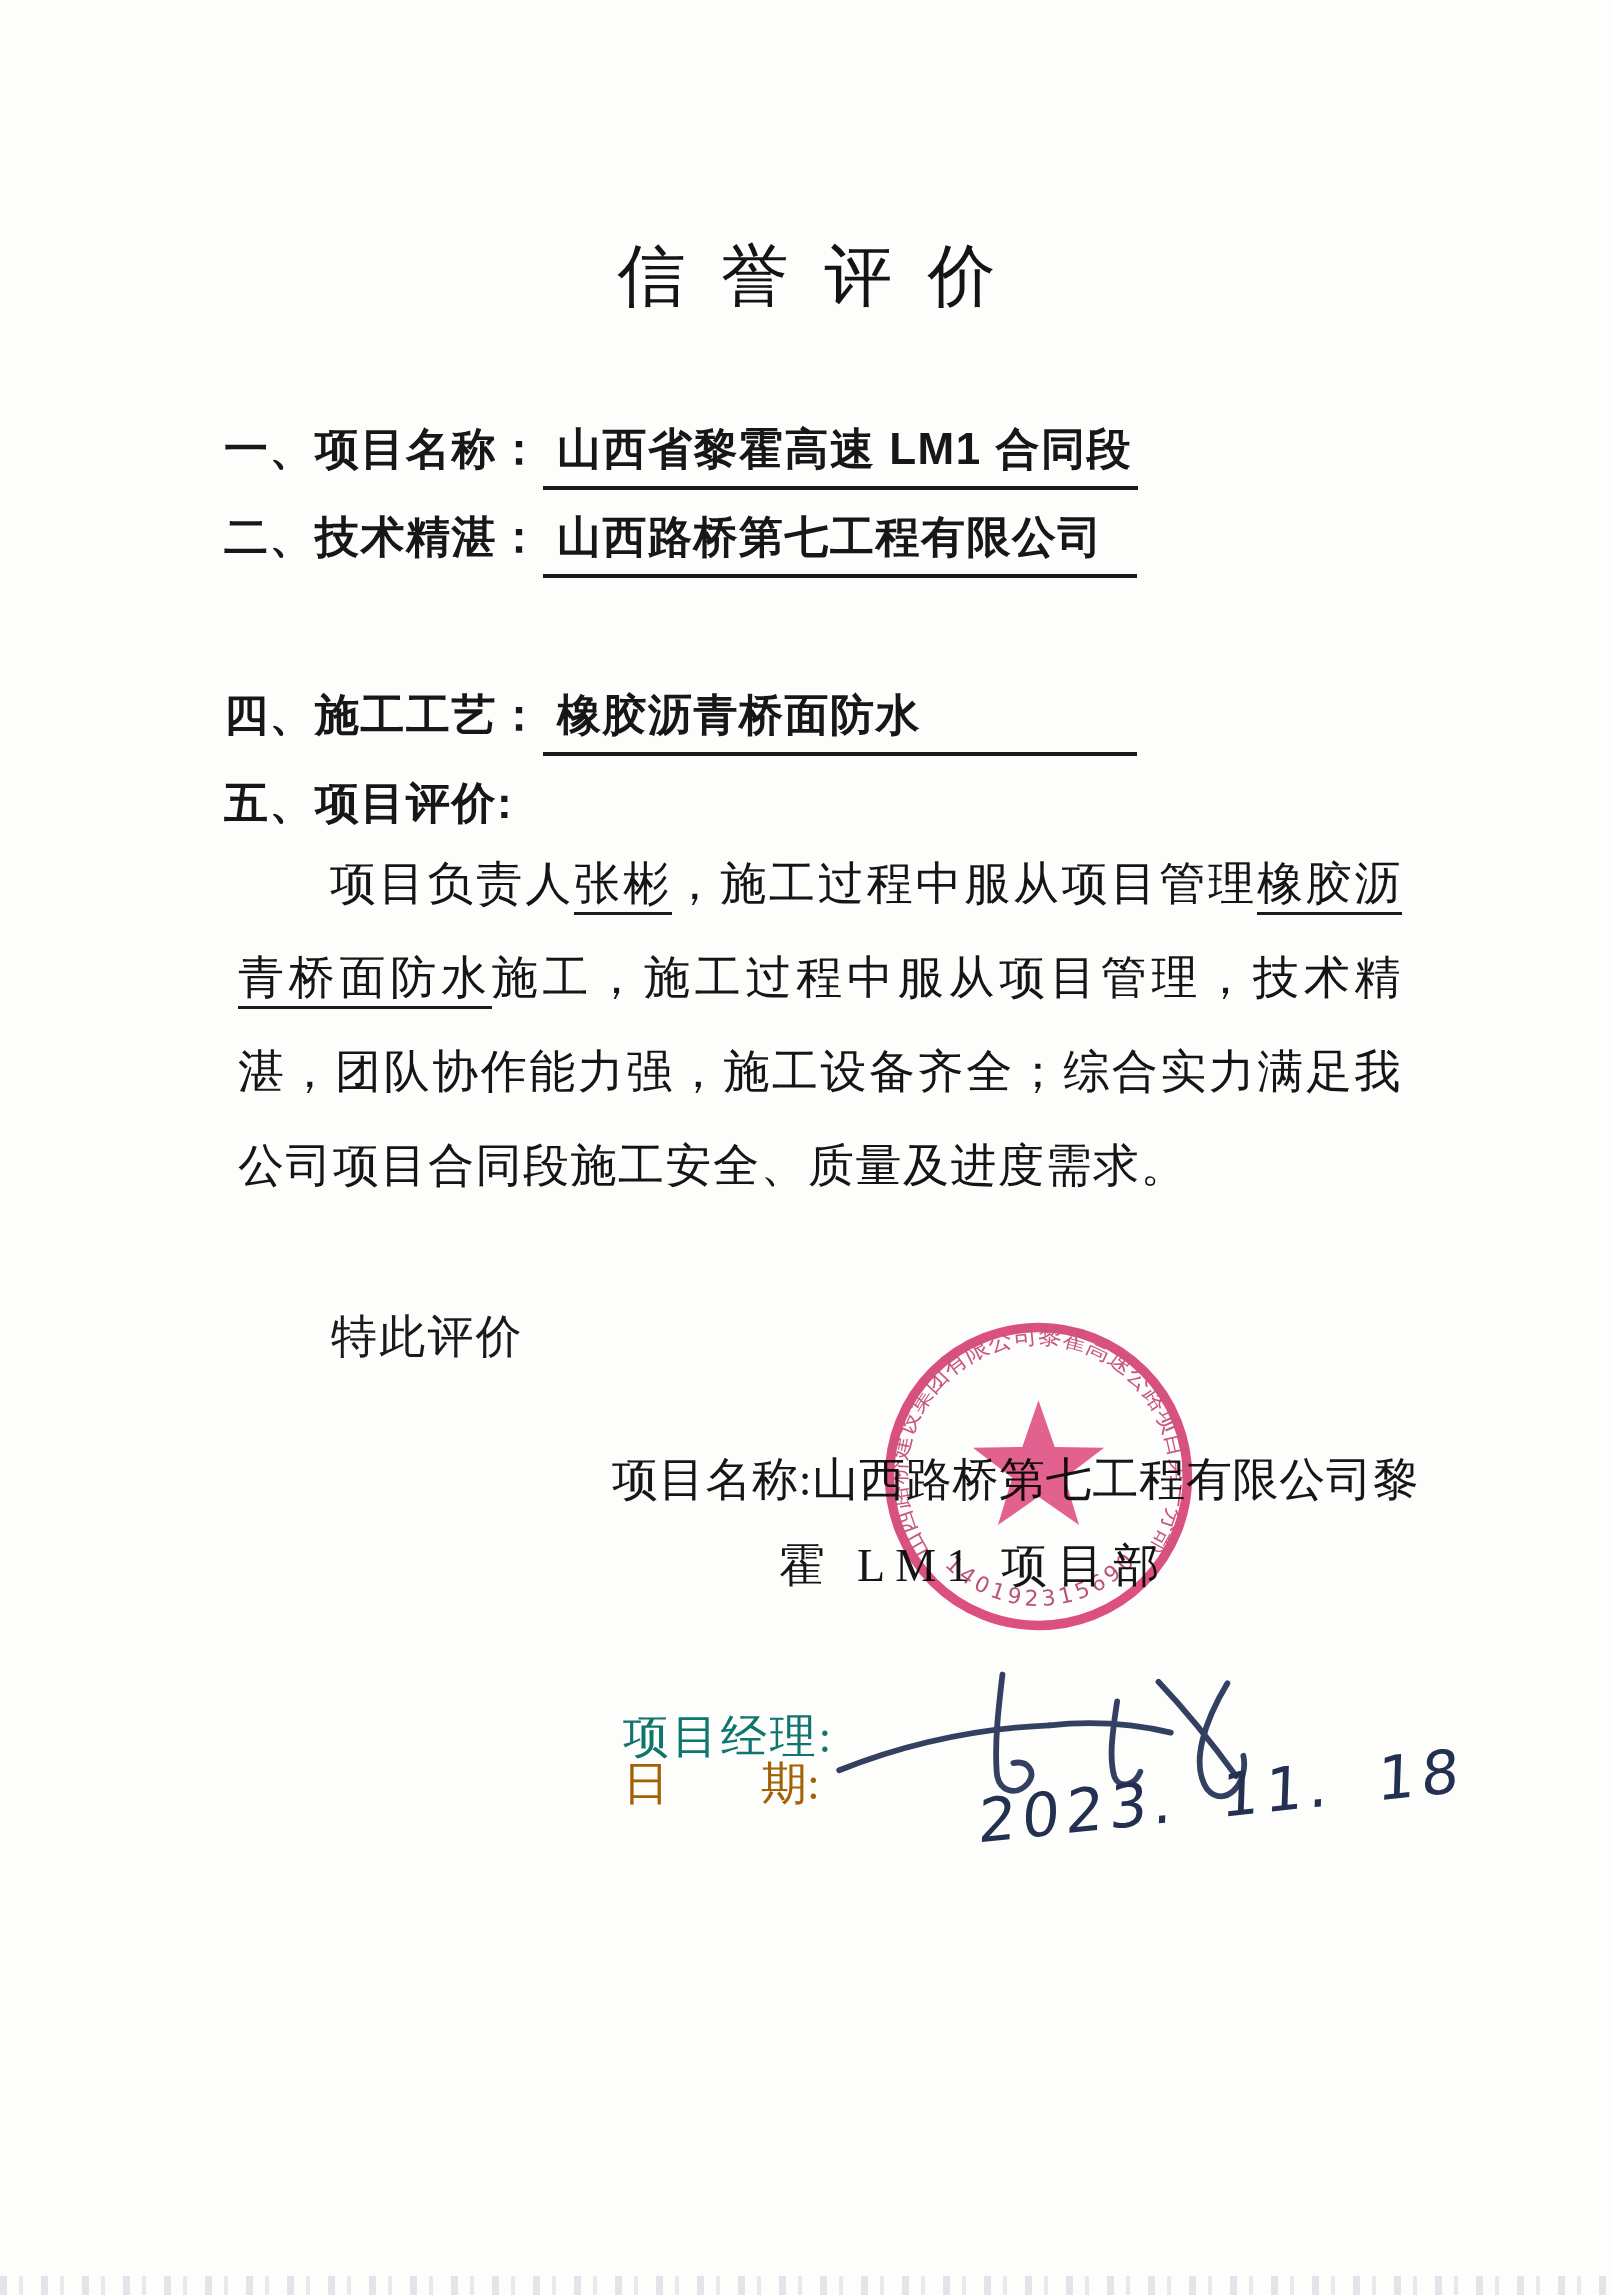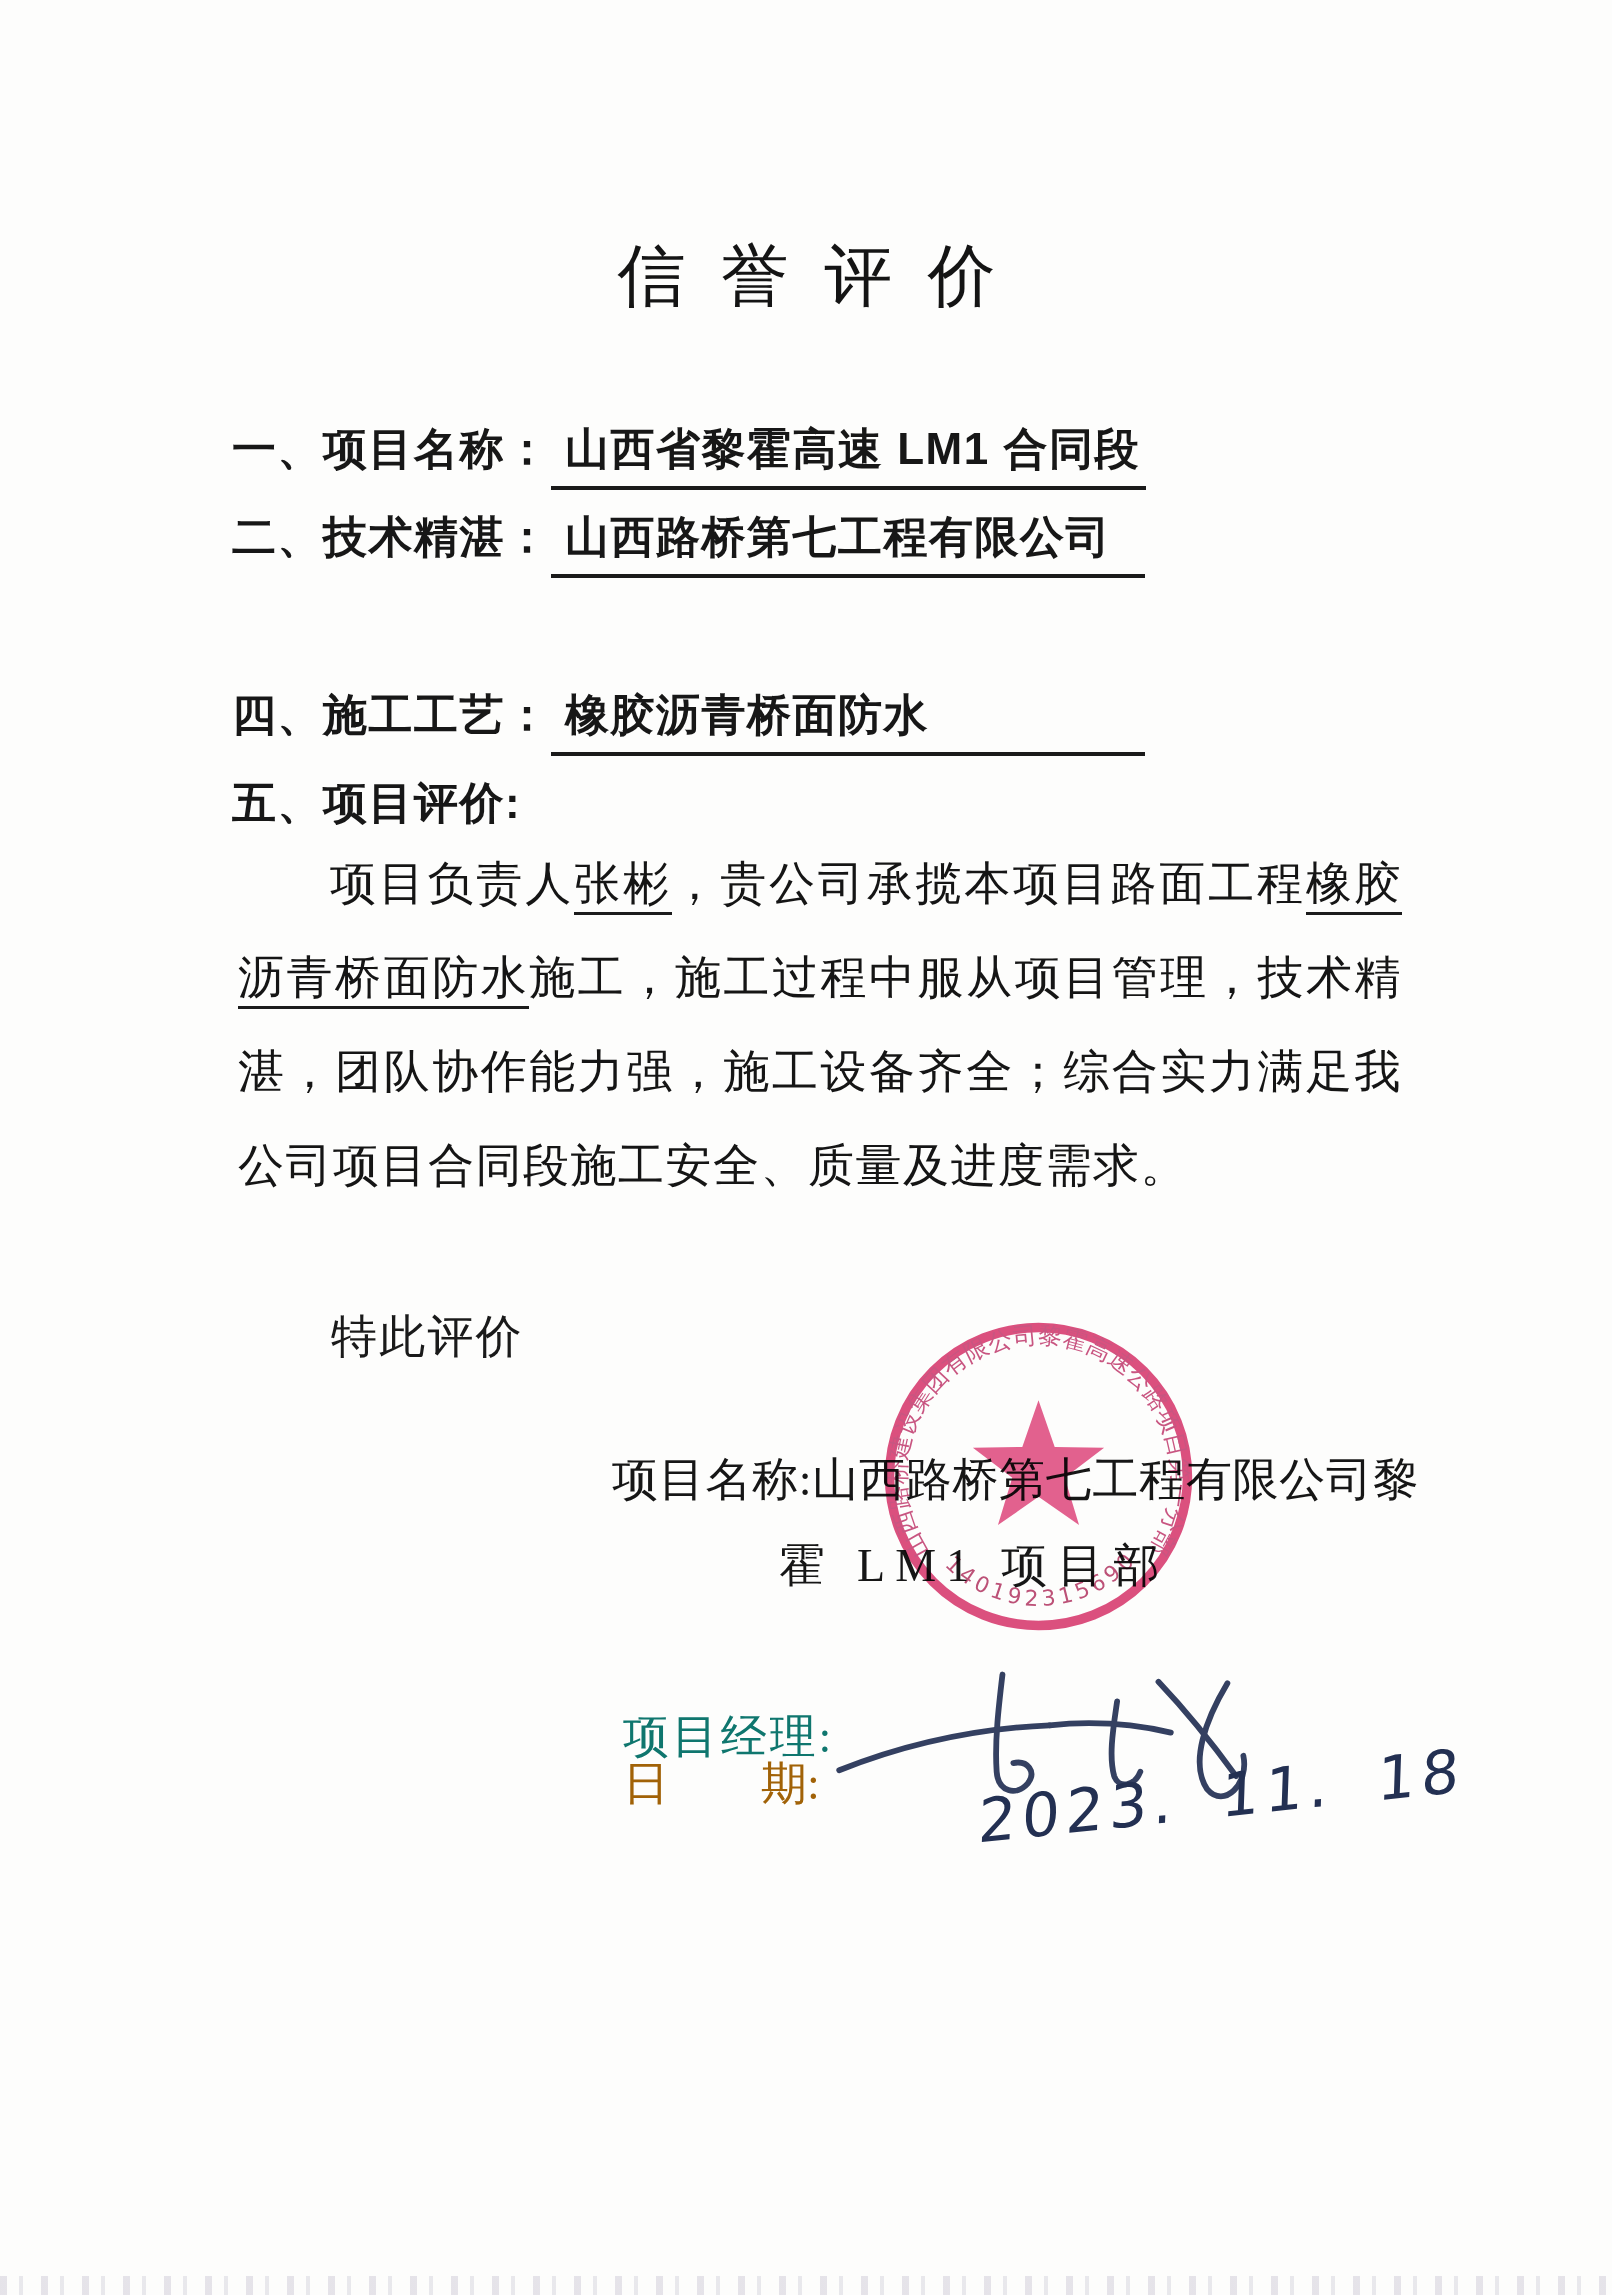--- a/index.html
+++ b/index.html
@@ -15,21 +15,21 @@
   .doc-title{
     position:absolute;top:231px;left:0;width:1613px;
     text-align:center;
     font-family:"Liberation Sans","DejaVu Sans",sans-serif;
     font-weight:normal;font-size:68px;
     letter-spacing:0.52em;padding-left:0.52em;box-sizing:border-box;
     color:#141414;
   }
   
   .item{
-    position:absolute;left:232px;
+    position:absolute;left:224px;
     font-family:"Liberation Sans","DejaVu Sans",sans-serif;
     font-weight:bold;font-size:44px;color:#171717;
     white-space:nowrap;letter-spacing:1.5px;
   }
   .item .val{
     display:inline-block;min-width:574px;
     border-bottom:4.4px solid #1a1a1a;
     padding:0 5.8px 7.3px 14.5px;
   }
   
@@ -95,21 +95,21 @@
   <div class="item" style="top:508px">
     <span>二、技术精湛：</span><span class="val">山西路桥第七工程有限公司</span>
   </div>
   <div class="item" style="top:686px">
     <span>四、施工工艺：</span><span class="val">橡胶沥青桥面防水</span>
   </div>
   <div class="item no-line" style="top:774px">
     <span>五、项目评价:</span>
   </div>
 
-  <div class="para"><span>项目负责人</span><span class="useg">张彬</span><span>，贵公司承揽本项目路面工程</span><span class="useg">橡胶沥青桥面防水</span><span>施工，施工过程中服从项目管理，技术精湛，团队协作能力强，施工设备齐全；综合实力满足我公司项目合同段施工安全、质量及进度需求。</span></div>
+  <div class="para"><span>项目负责人</span><span class="useg">张彬</span><span>，施工过程中服从项目管理</span><span class="useg">橡胶沥青桥面防水</span><span>施工，施工过程中服从项目管理，技术精湛，团队协作能力强，施工设备齐全；综合实力满足我公司项目合同段施工安全、质量及进度需求。</span></div>
 
   <div class="closing">特此评价</div>
 
   <div class="stamp-caption">
     <div>项目名称:山西路桥第七工程有限公司黎</div>
     <div class="line2">霍 LM1 项目部</div>
   </div>
 
   <svg class="stamp" viewBox="0 0 450 450">
     <circle cx="225" cy="225" r="205" fill="none" stroke-width="13" stroke="#d8336b"></circle>

